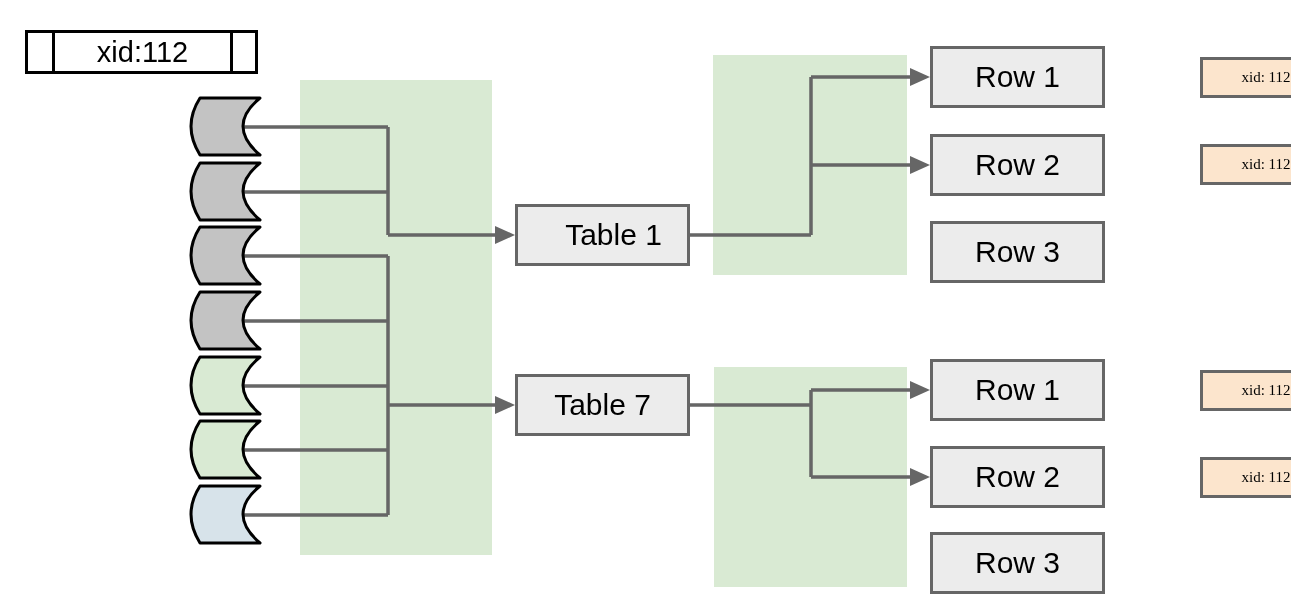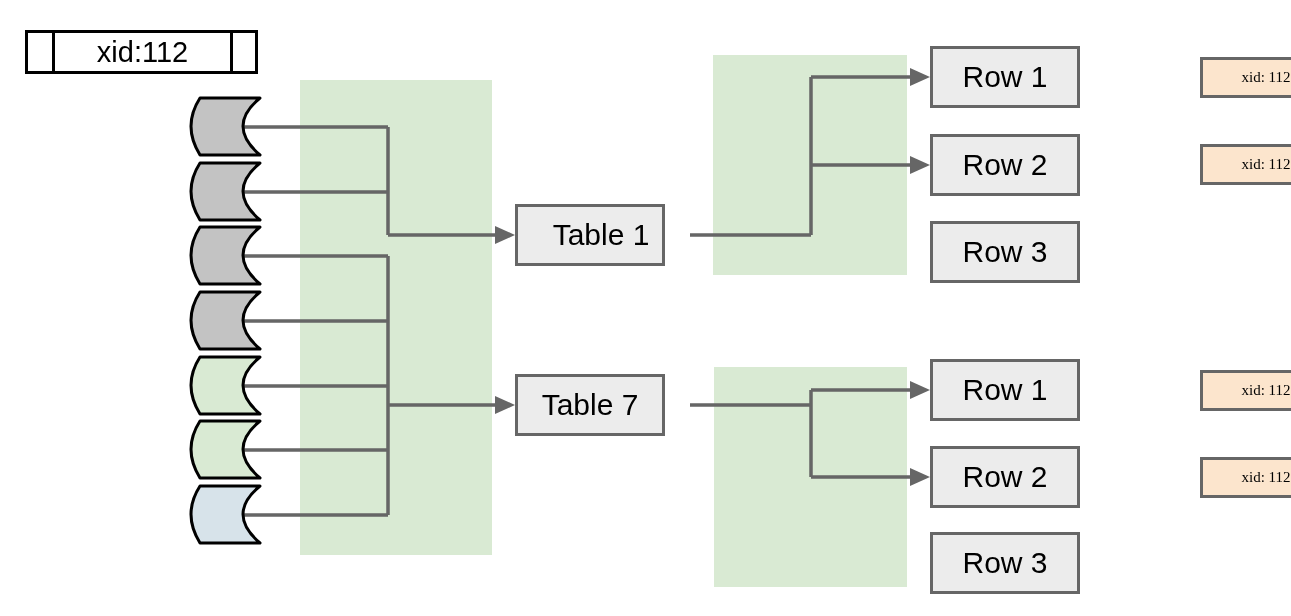--- a/index.html
+++ b/index.html
@@ -27,21 +27,21 @@
   .hl-left{left:300px;top:80px;width:192px;height:475px;}
   .hl-tr{left:713px;top:55px;width:194px;height:220px;}
   .hl-br{left:714px;top:367px;width:193px;height:220px;}
   
   .wires{position:absolute;left:0;top:0;z-index:1;}
   .conn{stroke:var(--line);stroke-width:3.5;fill:none;}
   .arrow{fill:var(--line);stroke:none;}
   .page{stroke:var(--shape_stroke);stroke-width:3;stroke-linejoin:round;}
   
   .box{
-    position:absolute;width:150px;height:62px;box-sizing:border-box;
+    position:absolute;width:175px;height:62px;box-sizing:border-box;
     background:var(--box_fill);border:3px solid var(--box_border);
     display:flex;align-items:center;justify-content:center;
     font-size:30px;color:var(--text);z-index:2;
   }
   .t1{left:515px;top:204px;padding-left:22px;}
   .t2{left:515px;top:374px;}
   .r1a{left:930px;top:46px;}
   .r2a{left:930px;top:134px;}
   .r3a{left:930px;top:221px;}
   .r1b{left:930px;top:359px;}

